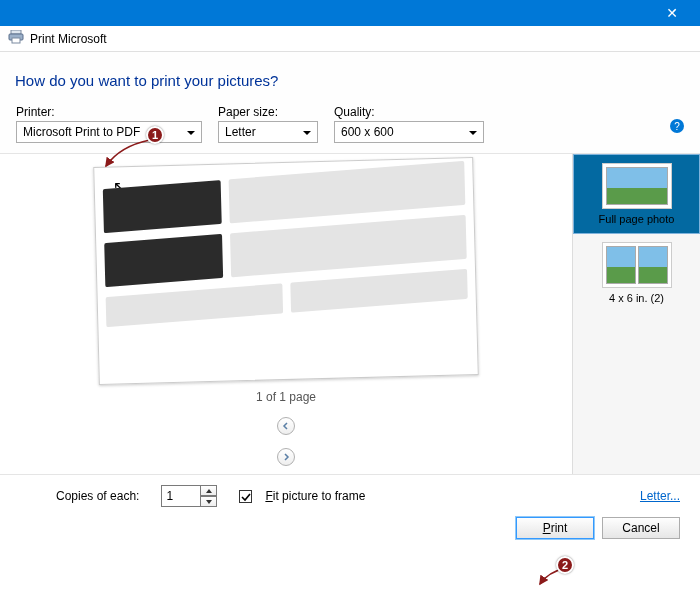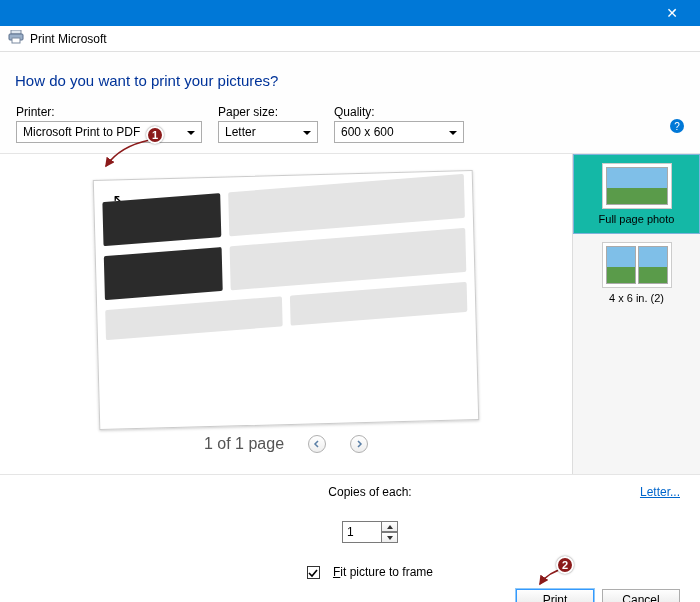--- a/index.html
+++ b/index.html
@@ -20,31 +20,31 @@
   .combo::after { content: ""; position: absolute; right: 6px; top: 9px; border-left: 4px solid transparent; border-right: 4px solid transparent; border-top: 4px solid #000; }
   .help-icon { position: absolute; right: 16px; top: 18px; width: 14px; height: 14px; border-radius: 50%; background: #0078d7; color: #fff; font-size: 10px; display: flex; align-items: center; justify-content: center; cursor: pointer; }
 
   .main-area { display: flex; background: #fff; border-top: 1px solid #e5e5e5; border-bottom: 1px solid #e5e5e5; height: 322px; }
   .preview-pane { flex: 1; display: flex; flex-direction: column; align-items: center; justify-content: center; position: relative; padding: 8px; }
   .paper-preview { width: 380px; height: 250px; background: #fff; border: 1px solid #ccc; transform: rotate(-1.5deg); box-shadow: 0 1px 3px rgba(0,0,0,.2); position: relative; overflow: hidden; }
   .paper-preview .skew { transform: skewY(-3deg); padding: 12px 8px; }
   .paper-preview .row { display:flex; gap:8px; margin-bottom:10px; }
   .paper-preview .blk { background:#2b2b2b; height:44px; flex:1; border-radius:2px; }
   .paper-preview .lt { background:#e4e4e4; flex:2; }
-  .pager { margin-top: 10px; display: flex; align-items: center; gap: 24px; font-size: 16px; color: #555; }
+  .pager { margin-top: 10px; display: flex; align-items: center; gap: 13px; font-size: 12px; color: #555; flex-direction: column; }
   .pager .nav-btn { width: 18px; height: 18px; border-radius: 50%; border: 1px solid #b0b0b0; display: flex; align-items: center; justify-content: center; background: linear-gradient(#fff,#eee); cursor: pointer; }
   .pager .nav-btn svg { width: 8px; height: 8px; }
 
   .layout-pane { width: 128px; background: #f6f6f6; border-left: 1px solid #ddd; overflow-y: scroll; }
   .layout-item { text-align: center; padding: 8px 4px; font-size: 11px; cursor: pointer; }
-  .layout-item.selected { background: #14b8a6; border: 1px solid #7fb3dc; }
+  .layout-item.selected { background: #0369a1; border: 1px solid #7fb3dc; }
   .lthumb { width: 70px; height: 46px; margin: 0 auto 4px; background: #fff; border: 1px solid #ccc; display: flex; align-items: center; justify-content: center; gap: 2px; padding: 3px; }
   .mini { flex:1; height:100%; background: linear-gradient(#7fbfe8 55%, #5a9b4a 55%); border:1px solid #aaa; }
 
-  .bottom-bar { padding: 10px 16px 8px 56px; display: flex; align-items: center; font-size: 12px; gap: 22px; position: relative; flex-direction: column; }
+  .bottom-bar { padding: 10px 16px 8px 56px; display: flex; align-items: center; font-size: 12px; gap: 22px; position: relative; }
   .copies-box { display:flex; align-items:center; }
   .copies-input { width: 40px; height: 22px; border: 1px solid #7a7a7a; padding: 0 4px; font-size: 12px; text-align:left; }
   .spinner-btns { display:flex; flex-direction:column; }
   .spinner-btns div { width:16px; height:11px; border:1px solid #7a7a7a; border-left:none; background:linear-gradient(#fff,#eee); display:flex; align-items:center; justify-content:center; cursor:pointer; }
   .spinner-btns svg { width:6px; height:4px; }
   .checkbox { display: flex; align-items: flex-end; gap: 13px; cursor: pointer; }
   .checkbox .box { width: 13px; height: 13px; border: 1px solid #333; display: flex; align-items: center; justify-content: center; background:#fff; }
   .checkbox .box svg { width:10px; height:10px; }
   .options-link { position:absolute; right:20px; color: #0066cc; cursor: pointer; text-decoration: underline; }
 
@@ -92,21 +92,21 @@
   <div class="control-group">
     <label>Printer:</label>
     <div class="combo" style="width:186px">Microsoft Print to PDF</div>
   </div>
   <div class="control-group">
     <label>Paper size:</label>
     <div class="combo" style="width:100px">Letter</div>
   </div>
   <div class="control-group">
     <label>Quality:</label>
-    <div class="combo" style="width:130px">600 x 600</div>
+    <div class="combo" style="width:150px">600 x 600</div>
   </div>
   <div class="help-icon">?</div>
 </div>
 
 <div class="main-area">
   <div class="preview-pane">
     <div class="paper-preview">
       <span class="cursor-arrow">↖</span>
       <div class="skew">
         <div class="row">

